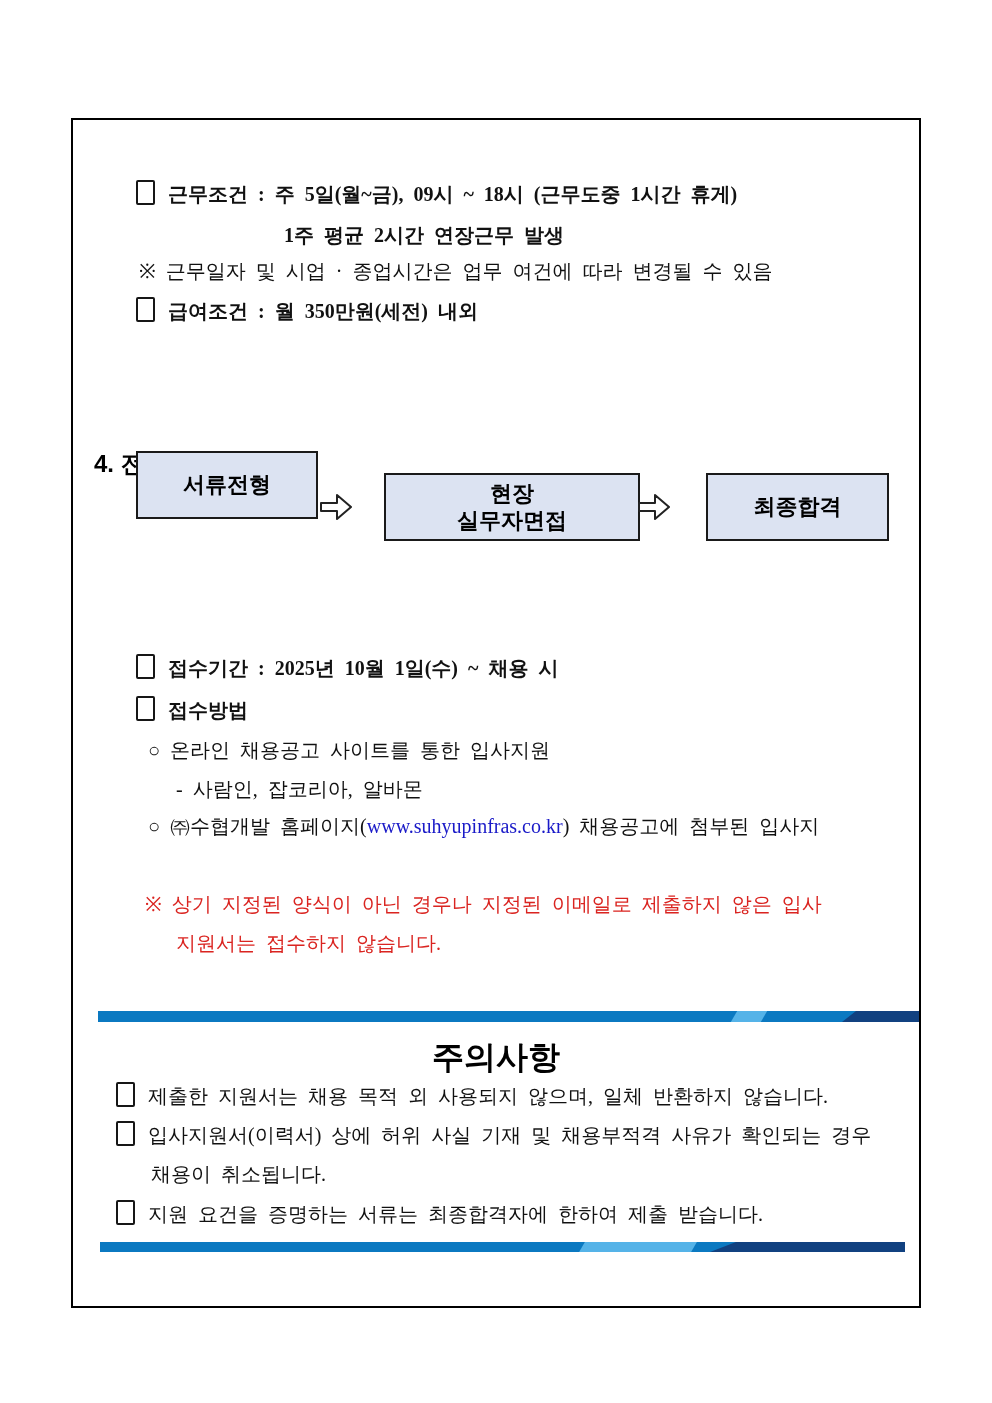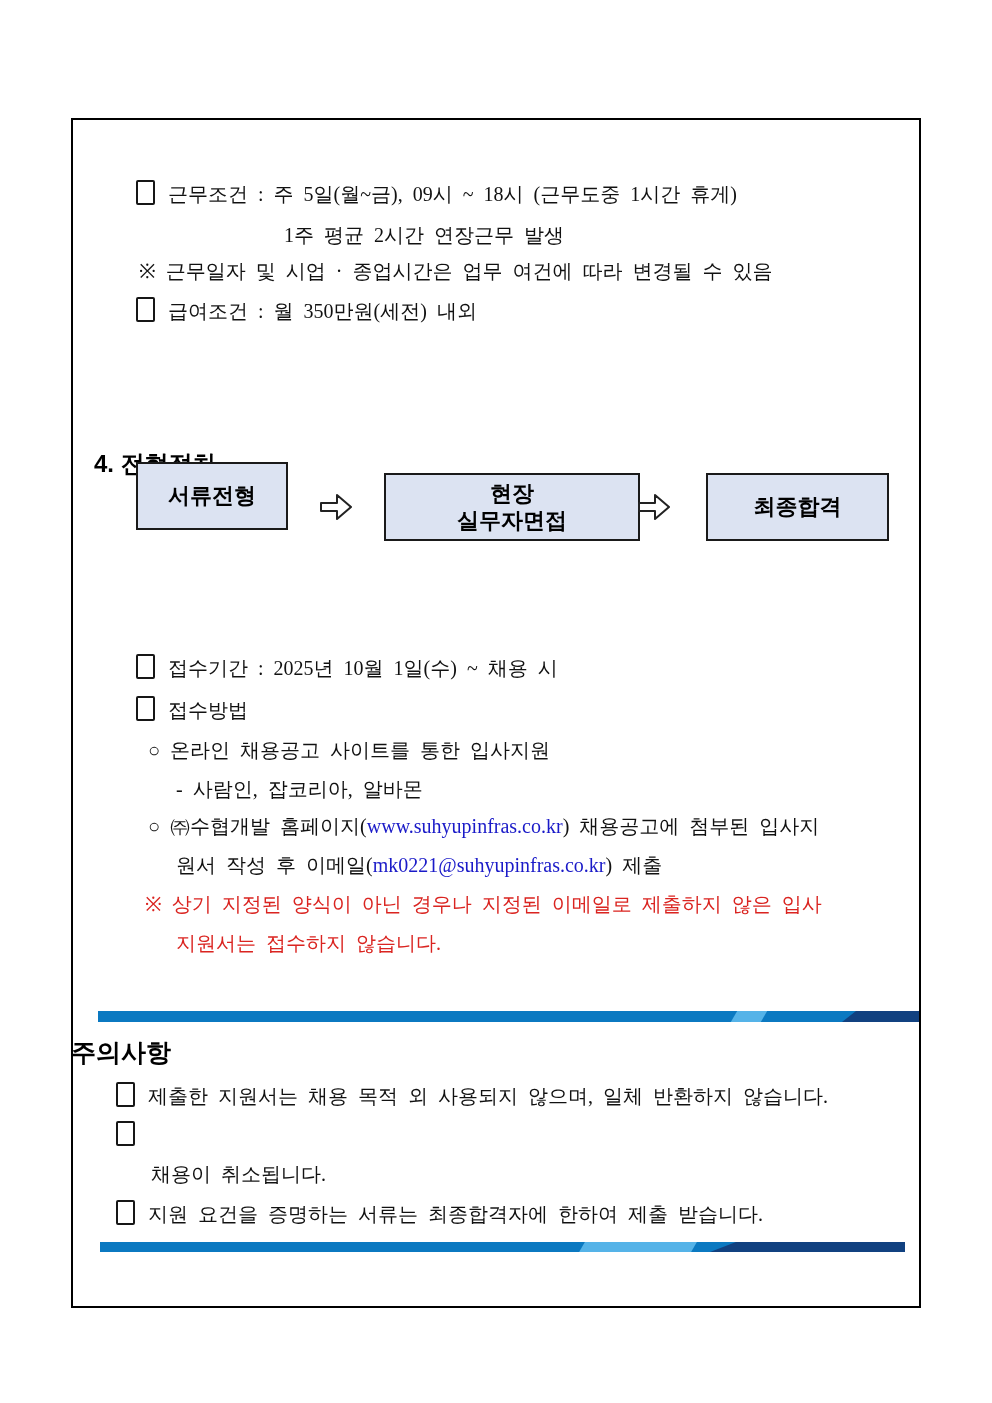--- a/index.html
+++ b/index.html
@@ -21,32 +21,32 @@
     color:var(--ink);
   }
   .frame{
     position:absolute;left:71px;top:118px;width:850px;height:1190px;
     border:2px solid #000000;box-sizing:border-box;
   }
   .line{
     position:absolute;white-space:nowrap;
     font-size:20px;line-height:26px;word-spacing:5px;
   }
-  .bold{font-weight:400;padding-left:20px;}
+  .bold{font-weight:700;padding-left:20px;}
   .red{color:var(--red);}
   .link{color:var(--link);}
   .heading{
     position:absolute;white-space:nowrap;
     font-family:"Liberation Sans","DejaVu Sans",sans-serif;
     font-weight:700;font-size:24px;color:#000;margin-top:36px;
   }
   .notice-heading{
-    position:absolute;left:71px;width:850px;text-align:left;
+    position:absolute;left:71px;width:850px;text-align:center;
     font-family:"Liberation Sans","DejaVu Sans",sans-serif;
-    font-weight:700;font-size:25px;color:#000;
+    font-weight:700;font-size:32px;color:#000;
   }
   .cbx{
     display:inline-block;width:15px;height:21px;
     border:2px solid #161616;border-radius:2px;
     vertical-align:-4px;margin-right:13px;background:#fff;
   }
   .mk{margin-right:10px;}
   .flowbox{
     position:absolute;
     background:var(--boxbg);border:2px solid #1a1a1a;box-sizing:border-box;
@@ -75,21 +75,21 @@
   </div>
   <div class="line" style="left:139px;top:258px">
     <span class="mk">※</span><span>근무일자 및 시업 · 종업시간은 업무 여건에 따라 변경될 수 있음</span>
   </div>
   <div class="line bold" style="left:116px;top:297px">
     <span class="cbx"></span><span>급여조건 : 월 350만원(세전) 내외</span>
   </div>
 
   <div class="heading" style="left:94px;top:412px">4. 전형절차</div>
 
-  <div class="flowbox" style="left:136px;top:462px;width:152px;height:68px">
+  <div class="flowbox" style="left:136px;top:451px;width:182px;height:68px">
     <div>서류전형</div>
   </div>
 
   <div class="arrow" style="left:318px;top:491px">
     <svg width="36" height="32" viewBox="0 0 36 32">
         <path d="M3 12 H19 V4 L33 16 L19 28 V20 H3 Z" fill="#ffffff" stroke="#222222" stroke-width="2" stroke-linejoin="round"></path>
       </svg>
   </div>
 
   <div class="flowbox" style="left:384px;top:473px;width:256px;height:68px">
@@ -116,43 +116,40 @@
   </div>
   <div class="line" style="left:148px;top:737px">
     <span class="mk">○</span><span>온라인 채용공고 사이트를 통한 입사지원</span>
   </div>
   <div class="line" style="left:148px;top:813px">
     <span class="mk">○</span><span>㈜수협개발 홈페이지(</span><span class="link">www.suhyupinfras.co.kr</span><span>) 채용공고에 첨부된 입사지</span>
   </div>
   <div class="line" style="left:176px;top:776px">
     <span class="mk">-</span><span>사람인, 잡코리아, 알바몬</span>
   </div>
-  <div class="line" style="left:176px;top:852px">
-    <span>원서 작성 후 이메일(</span><span class="link">mk0221@suhyupinfras.co.kr</span><span>) 제출</span>
-  </div>
   <div class="line red" style="left:145px;top:891px">
     <span class="mk">※</span><span>상기 지정된 양식이 아닌 경우나 지정된 이메일로 제출하지 않은 입사</span>
   </div>
   <div class="line red" style="left:176px;top:930px">
     <span>지원서는 접수하지 않습니다.</span>
   </div>
 
   <div class="bar" style="left:98px;top:1011px;width:821px;height:11px">
     <div class="bar-base"></div>
     <div class="bar-light" style="left:636px;width:30px"></div>
     <div class="bar-navy" style="left:744px;clip-path:polygon(14px 0,100% 0,100% 100%,0 100%)"></div>
   </div>
 
   <div class="notice-heading" style="top:1036px">주의사항</div>
 
   <div class="line" style="left:116px;top:1082px">
     <span class="cbx"></span><span>제출한 지원서는 채용 목적 외 사용되지 않으며, 일체 반환하지 않습니다.</span>
   </div>
   <div class="line" style="left:116px;top:1121px">
-    <span class="cbx"></span>
+    <span class="cbx"></span><span>입사지원서(이력서) 상에 허위 사실 기재 및 채용부적격 사유가 확인되는 경우</span>
   </div>
   <div class="line" style="left:151px;top:1161px">
     <span>채용이 취소됩니다.</span>
   </div>
   <div class="line" style="left:116px;top:1200px">
     <span class="cbx"></span><span>지원 요건을 증명하는 서류는 최종합격자에 한하여 제출 받습니다.</span>
   </div>
 
   <div class="bar" style="left:100px;top:1242px;width:805px;height:10px">
     <div class="bar-base"></div>

